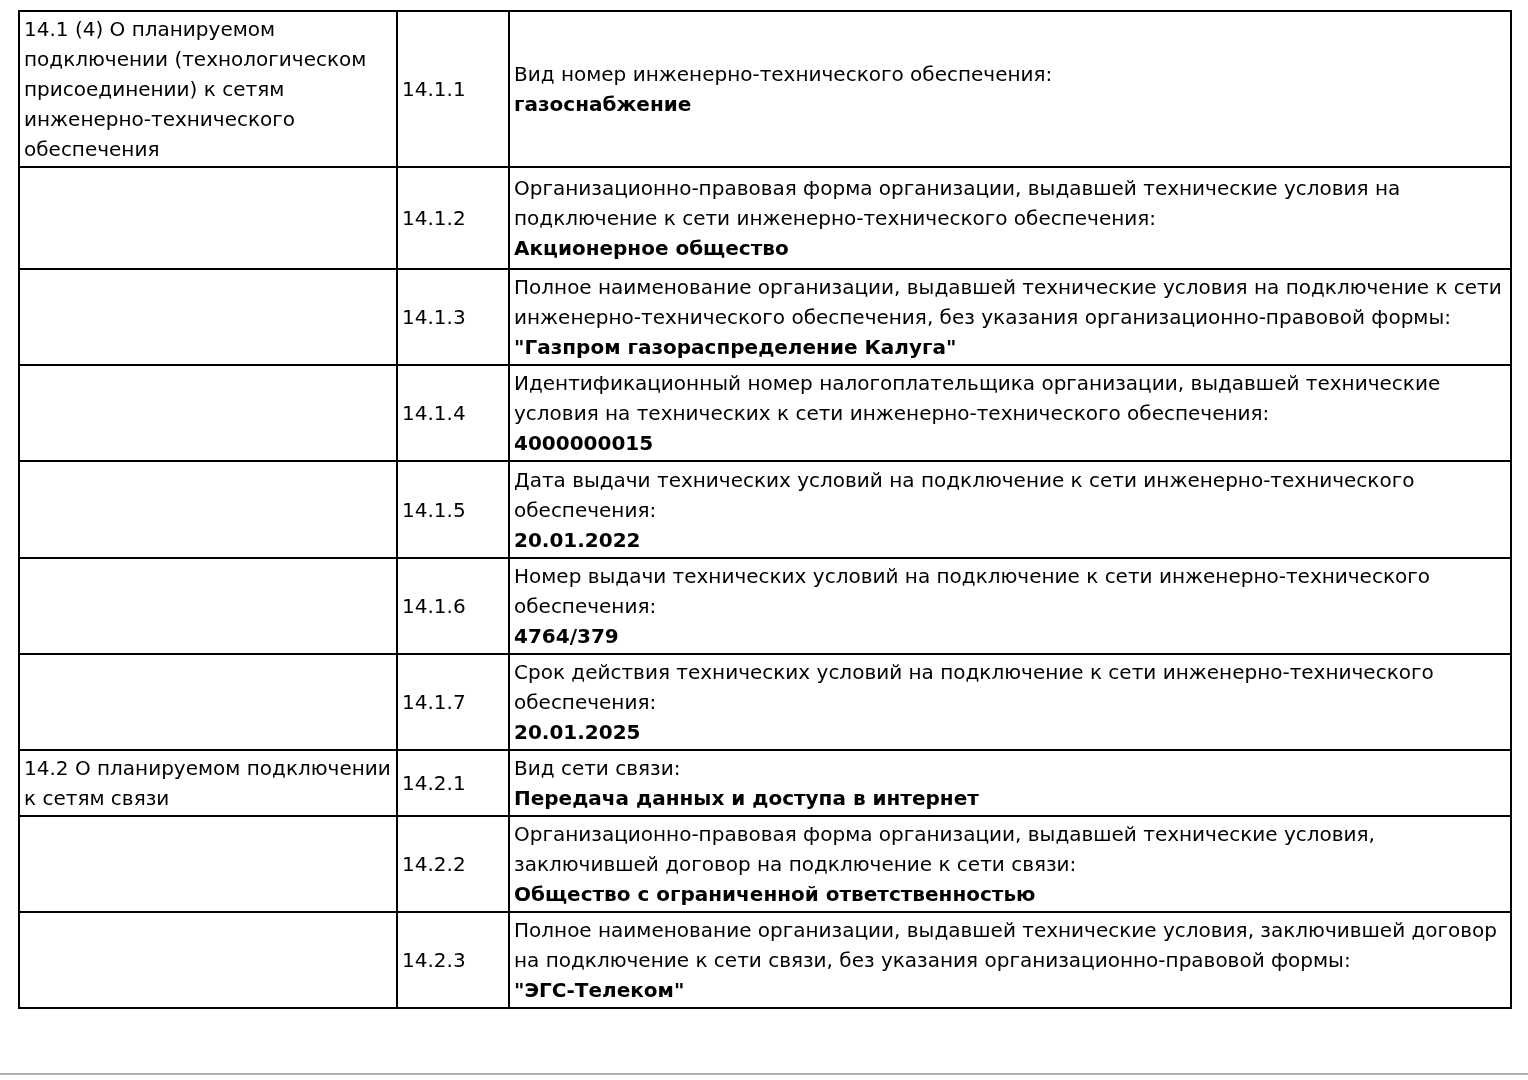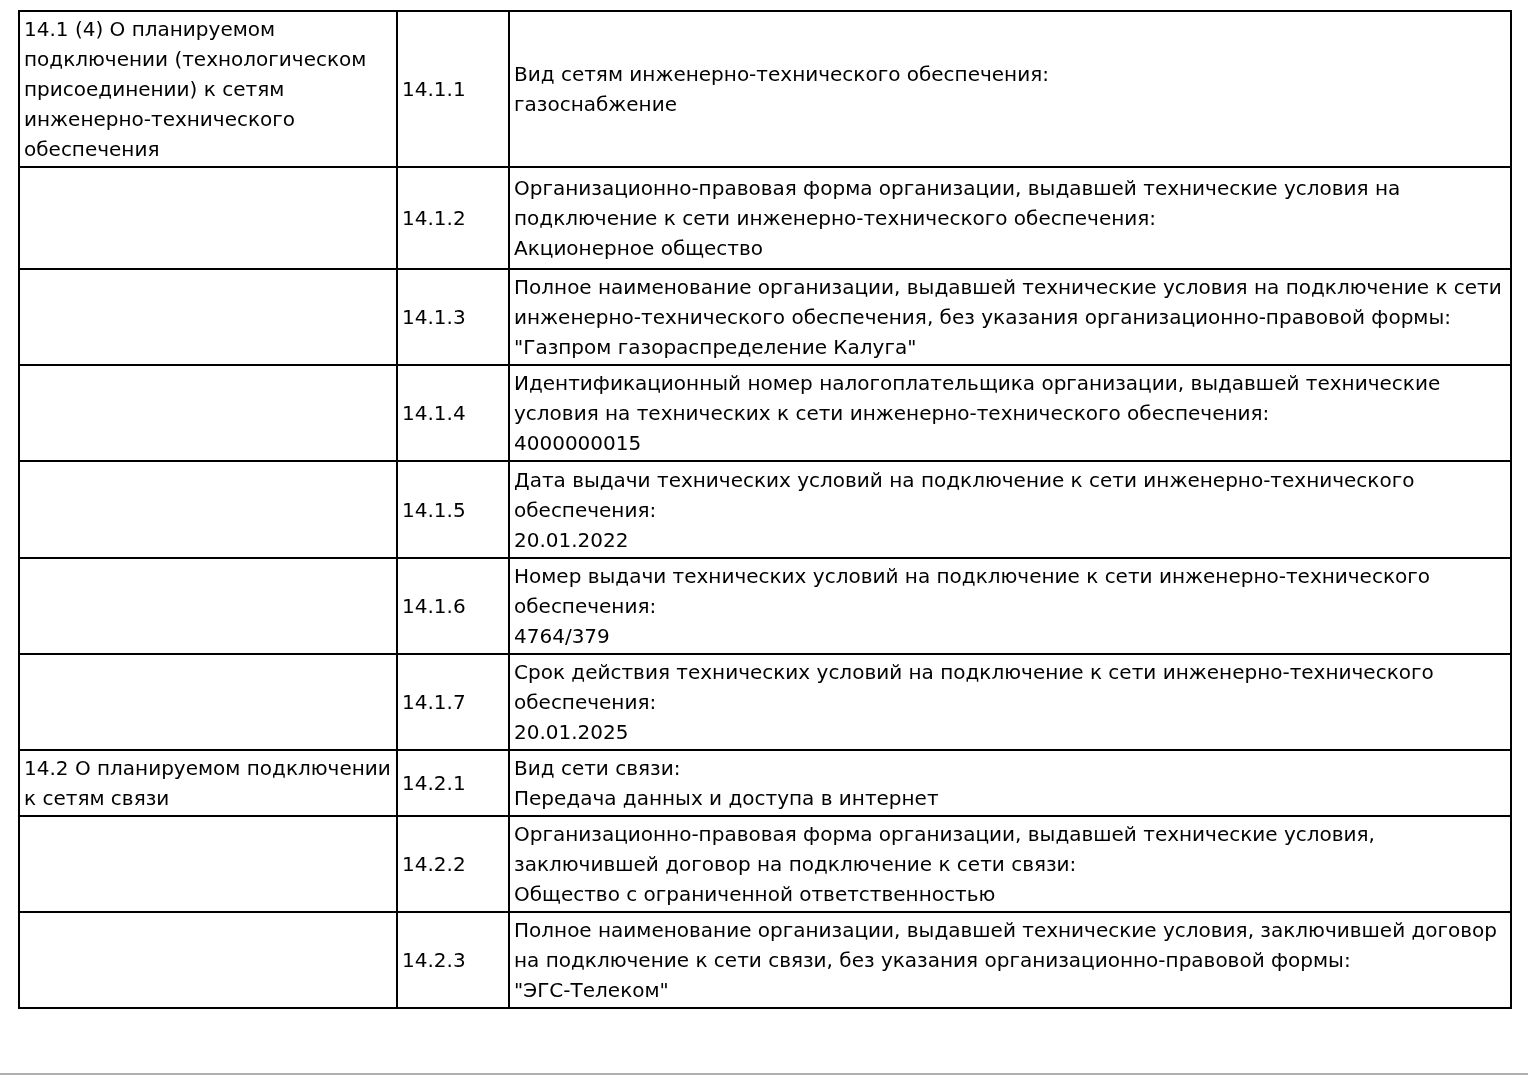--- a/index.html
+++ b/index.html
@@ -28,41 +28,41 @@
   }
   table.decl td {
     border: 2px solid #000000;
     vertical-align: middle;
     padding: 2px 4px 2px 4px;
     overflow: hidden;
   }
   td.col-section { width: 368px; vertical-align: middle; }
   td.col-num     { width: 102px; }
   td.col-content { }
-  .field-value { font-weight: normal; }
+  .field-value { font-weight: bold; }
   .page-break-line {
     position: absolute;
     left: 0;
     top: 1073px;
     width: 1528px;
     height: 0;
     border-top: 2px solid #b0b0b0;
   }
 </style>
 </head>
 <body>
 
 <div class="page">
   <table class="decl">
     <tbody>
       <tr style="height:156px;">
         <td class="col-section" style="vertical-align:top;"><span>14.1 (4) О планируемом подключении (технологическом присоединении) к сетям инженерно-технического обеспечения</span></td>
         <td class="col-num"><span>14.1.1</span></td>
         <td class="col-content">
-          <div>Вид сетям инженерно-технического обеспечения:</div>
+          <div>Вид номер инженерно-технического обеспечения:</div>
           <div class="field-value">газоснабжение</div>
         </td>
       </tr>
       <tr style="height:102px;">
         <td class="col-section"><span></span></td>
         <td class="col-num"><span>14.1.2</span></td>
         <td class="col-content">
           <div>Организационно-правовая форма организации, выдавшей технические условия на подключение к сети инженерно-технического обеспечения:</div>
           <div class="field-value">Акционерное общество</div>
         </td>

